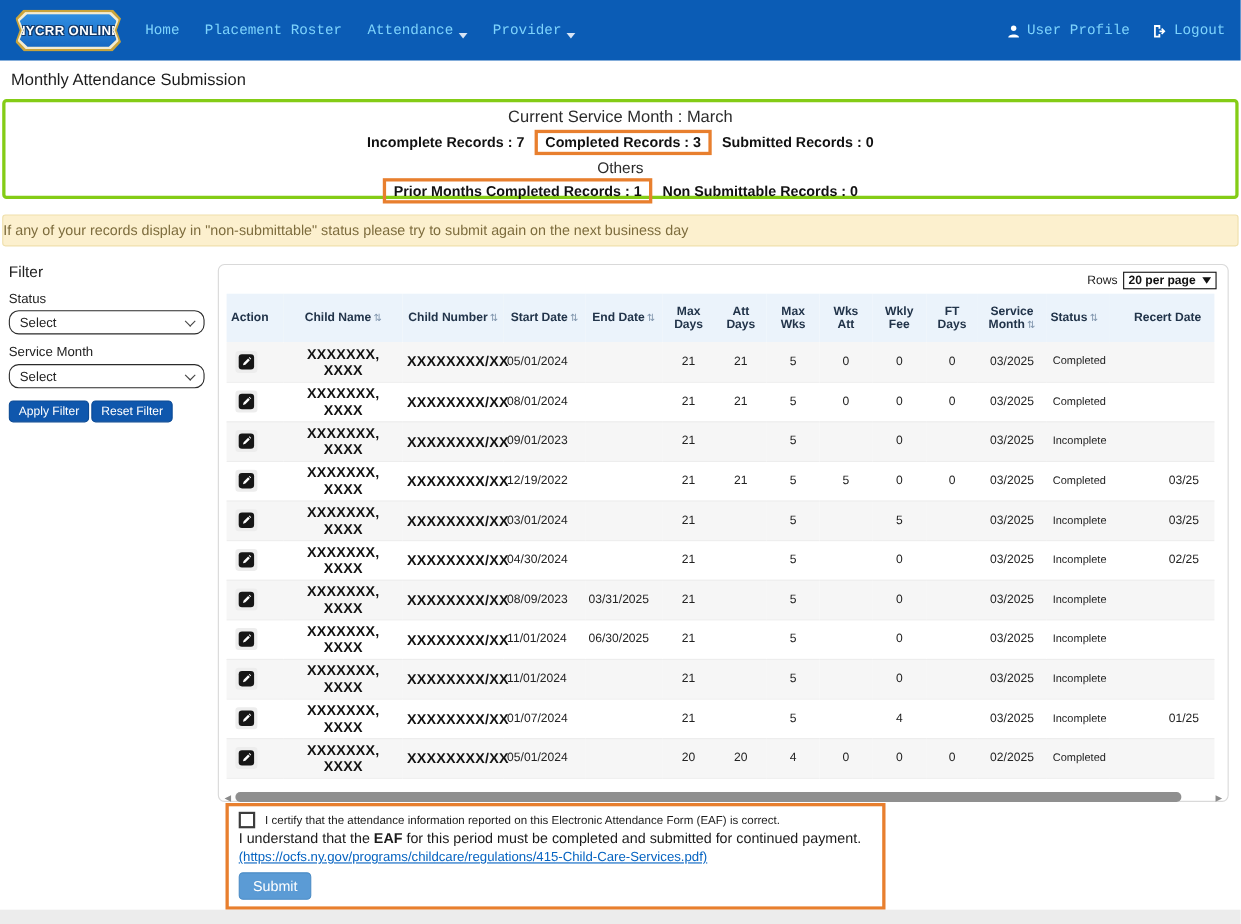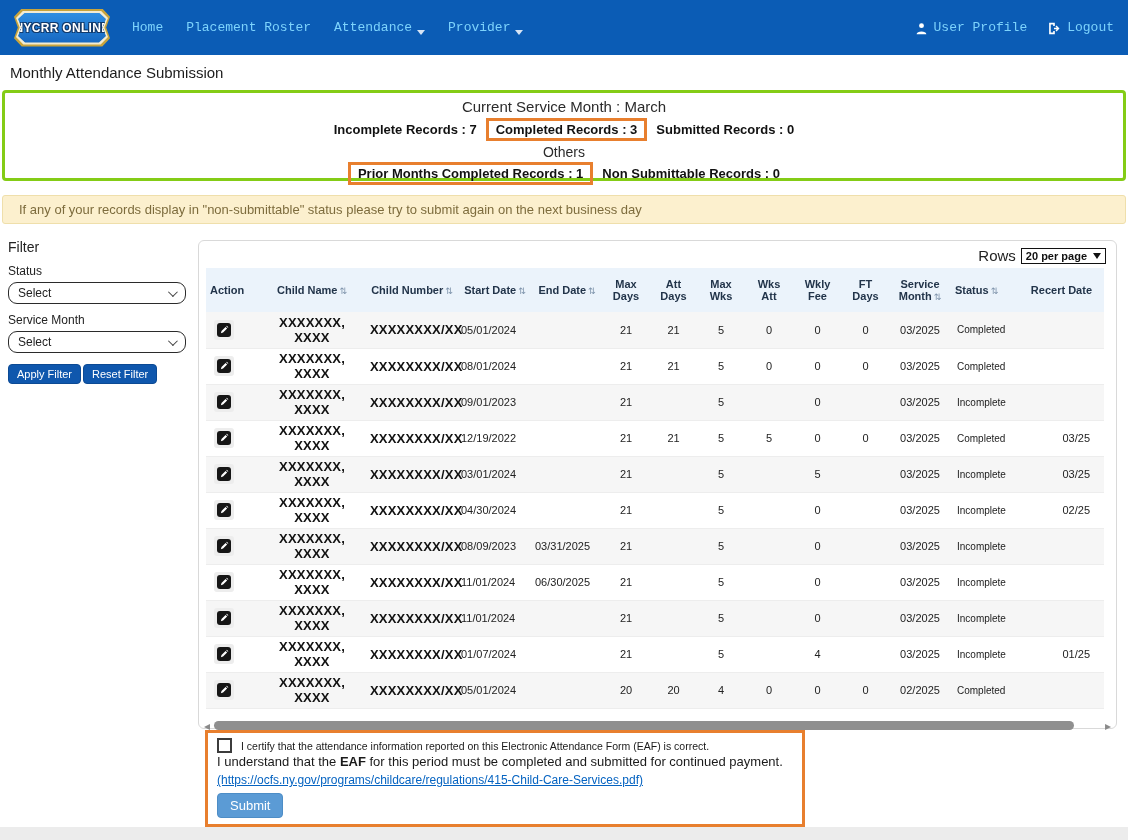--- a/index.html
+++ b/index.html
@@ -37,39 +37,39 @@
     border:3px solid #84cc16; border-radius:4px; background:#fff; text-align:center; padding-top:5px; }
   .summary-line1 { font-size:15px; color:#2b2b2b; }
   .badge-row { margin-top:3px; display:flex; justify-content:center; align-items:center; gap:9px;
     font-size:13px; font-weight:bold; color:#111; }
   .orange-box { border:3px solid #e87f2e; padding:1px 7px; }
   .summary-others { font-size:14px; color:#2b2b2b; margin-top:3px; }
 
   
   .alert-bar { position:absolute; left:2px; top:195px; width:1124px; height:29px;
     background:#fcf0ce; border:1px solid #efdfab; border-radius:3px;
-    font-size:13px; color:#7d6c3d; line-height:27px; padding-left:16px; }
+    font-size:13px; color:#7d6c3d; line-height:27px; padding-left:0; }
 
   
   .filter-panel { position:absolute; left:8px; top:239px; width:180px; }
   .filter-title { font-size:14px; color:#222; }
   .filter-label { font-size:12px; color:#222; margin:9px 0 4px; }
   .select-box { height:22px; width:178px; border:1px solid #2b2b2b; border-radius:9px; background:#fff;
     display:flex; align-items:center; justify-content:space-between; padding:0 10px 0 9px; font-size:12px; color:#222; cursor:pointer; }
   .chev { width:7px; height:7px; border-right:1.4px solid #444; border-bottom:1.4px solid #444;
     transform:rotate(45deg) translateY(-2px); }
   .filter-btns { display:flex; gap:2px; margin-top:11px; }
   .btn-primary-dark { background:#0f57ad; color:#fff; border:1px solid #0c4a94; border-radius:4px;
     font-size:11px; padding:3px 8px; cursor:pointer; font-family:inherit; }
 
   
   .table-panel { position:absolute; left:198px; top:240px; width:919px; height:489px;
     border:1px solid #d9d9d9; border-radius:6px; background:#fff; }
   .rows-row { display:flex; justify-content:flex-end; align-items:center; gap:5px; padding:6px 10px 4px; }
-  .rows-label { font-size:15px; color:#222; }
+  .rows-label { font-size:11px; color:#222; }
   .rows-select { border:1.5px solid #111; background:#fff; font-size:11px; font-weight:600; color:#111;
     padding:1px 4px; display:flex; align-items:center; gap:6px; cursor:pointer; }
   .rows-select .solid-caret { width:0; height:0; border-left:4px solid transparent; border-right:4px solid transparent; border-top:6px solid #111; }
 
   table.att { width:898px; margin-left:7px; border-collapse:collapse; table-layout:fixed; }
   thead tr { background:#ebf3fb; height:44px; }
   th { font-size:11px; color:#22344a; font-weight:600; padding:3px 4px; vertical-align:middle; }
   .sort-glyph { font-size:9px; color:#7e93ab; margin-left:2px; font-weight:normal; }
   tbody tr { height:36px; border-bottom:1px solid #ededed; }
   tbody tr:nth-child(odd) { background:#f6f6f6; }

